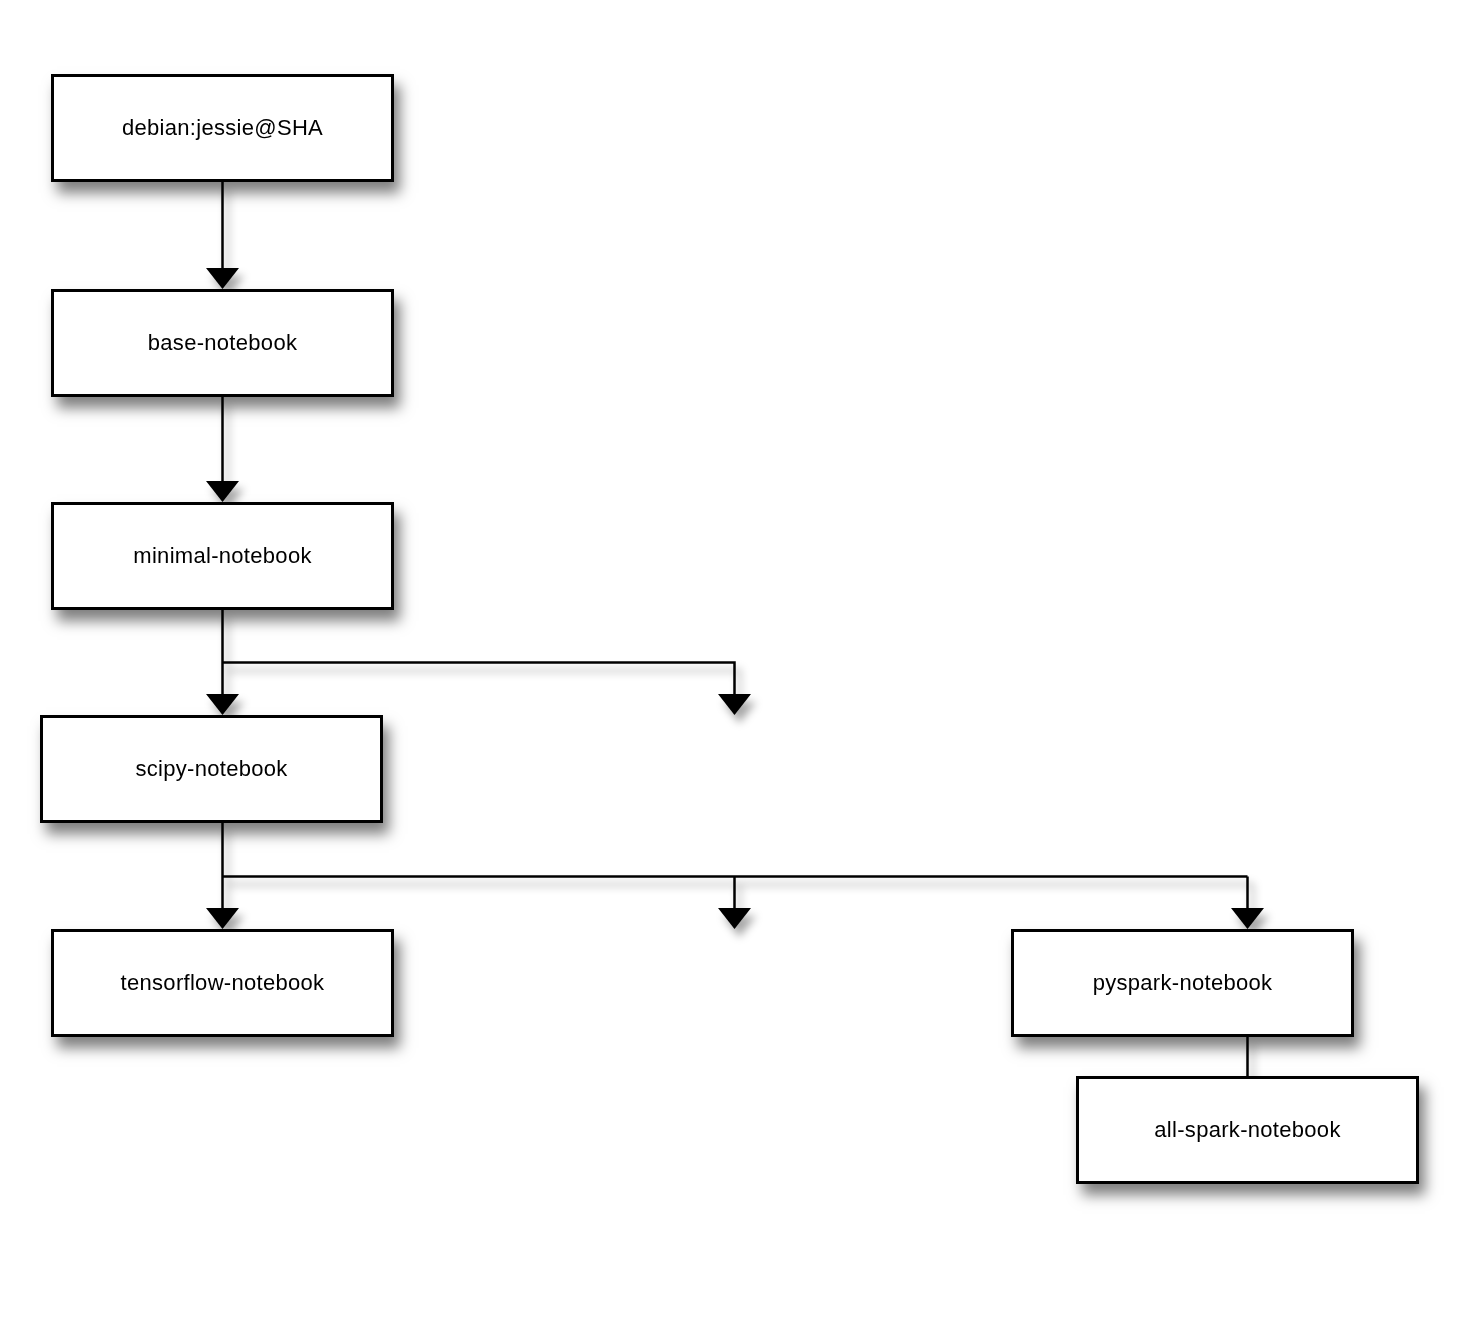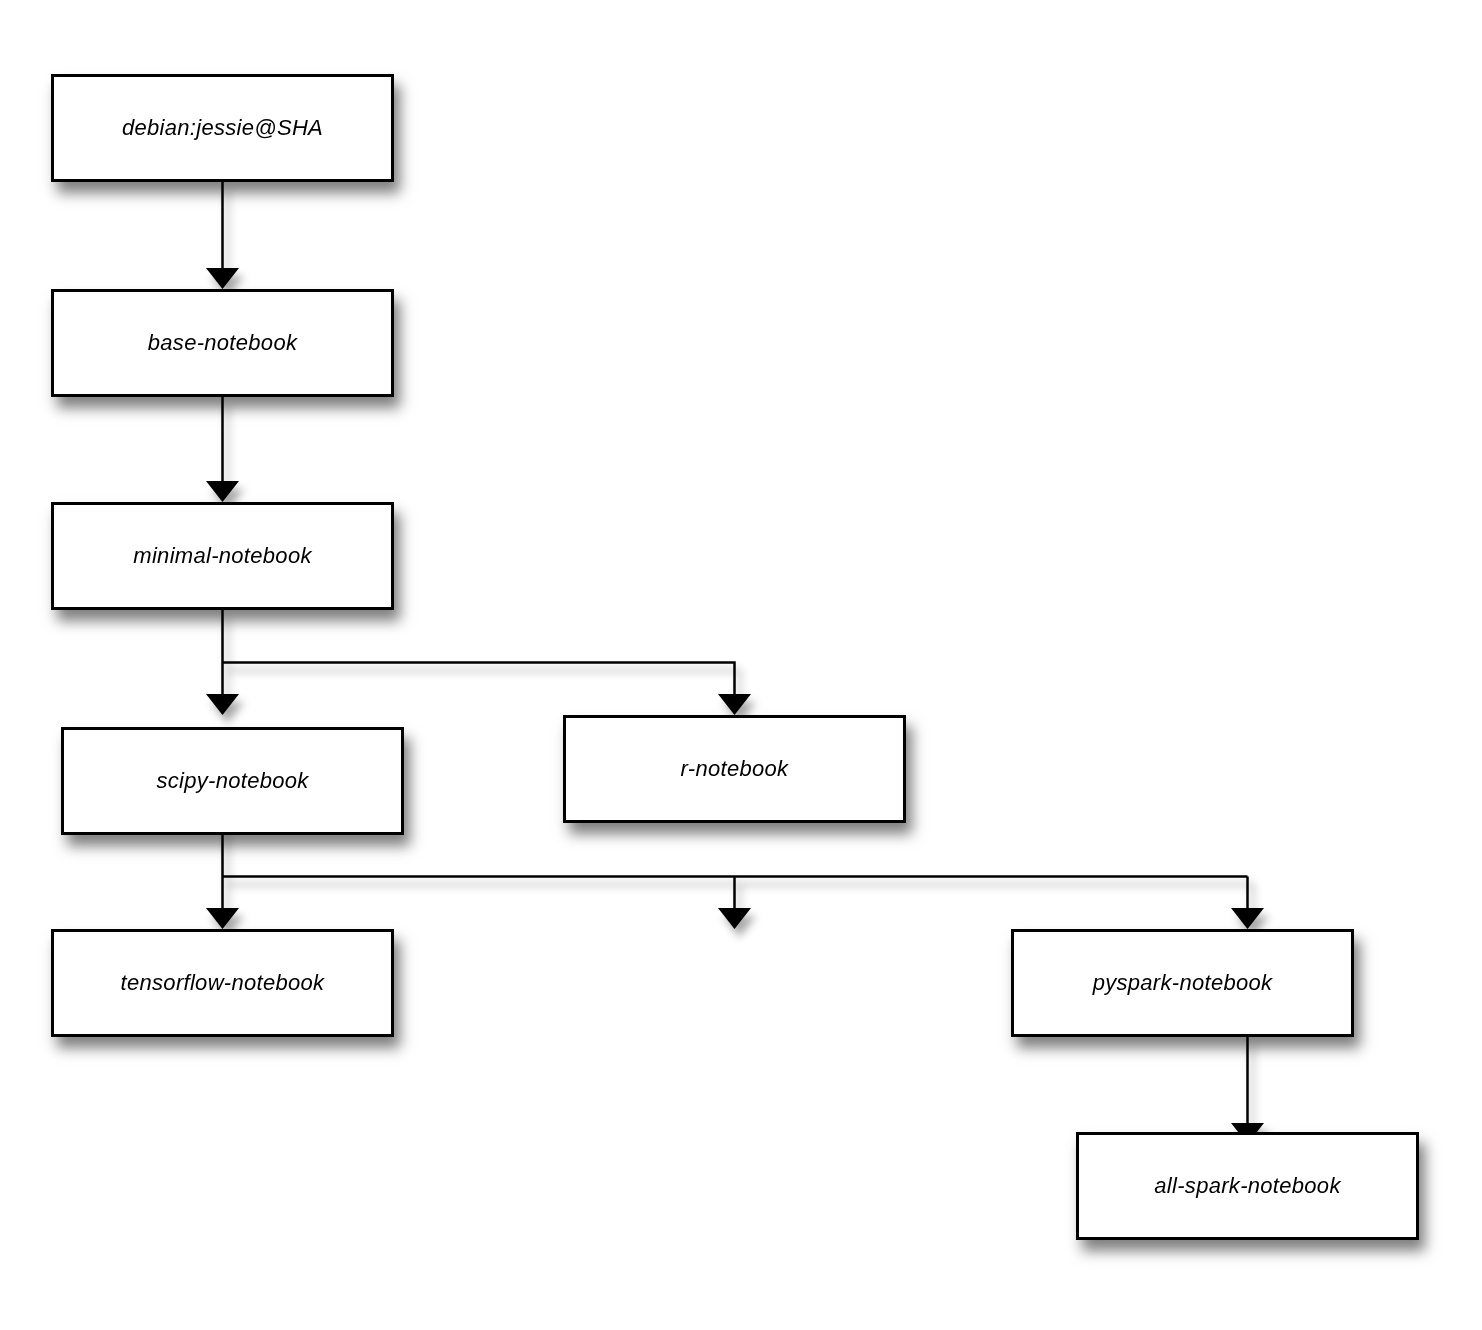--- a/index.html
+++ b/index.html
@@ -6,21 +6,20 @@
   html, body {
     width: 1482px; height: 1330px;
     background: #ffffff;
     font-family: "Liberation Sans", sans-serif;
     overflow: hidden;
   }
   .canvas {
     position: relative;
     width: 1482px; height: 1330px;
     background: #ffffff;
-    font-style: italic;
   }
   .edges {
     position: absolute; left: 0; top: 0;
     width: 1482px; height: 1330px;
     pointer-events: none;
   }
   .edge-group {
     filter: drop-shadow(5px 8px 4px rgba(0,0,0,0.35));
   }
   .edge-line {
@@ -37,26 +36,26 @@
     box-shadow: 6px 11px 13px rgba(0,0,0,0.5);
     display: flex; align-items: center; justify-content: center;
     font-size: 22px; color: #000000;
     letter-spacing: 0.3px;
     text-align: center;
     white-space: nowrap;
   }
   .n0 { left: 51px;   top: 74px; }
   .n1 { left: 51px;   top: 289px; }
   .n2 { left: 51px;   top: 502px; }
-  .n3 { left: 61px;   top: 715px; margin-top: 12px; }
+  .n3 { left: 40px;   top: 715px; }
   .n4 { left: 563px;  top: 715px; }
   .n5 { left: 51px;   top: 929px; text-align: center; }
   .n6 { left: 563px;  top: 929px; }
   .n7 { left: 1011px; top: 929px; }
-  .n8 { left: 1076px; top: 1132px; }
+  .n8 { left: 1076px; top: 1076px; }
 </style>
 </head>
 <body>
 
 <div class="canvas">
 
   <svg class="edges" viewBox="0 0 1482 1330" xmlns="http://www.w3.org/2000/svg">
     <g class="edge-group">
 
       <g>
@@ -99,18 +98,17 @@
         <path class="edge-line" d="M1247.5,1037 L1247.5,1124"></path>
         <polygon class="edge-arrowhead" points="1231,1123 1264,1123 1247.5,1144"></polygon>
       </g>
     </g>
   </svg>
 
   <div class="node n0">debian:jessie@SHA</div>
   <div class="node n1">base-notebook</div>
   <div class="node n2">minimal-notebook</div>
   <div class="node n3">scipy-notebook</div>
-  <div class="node n4">r-notebook</div>
   <div class="node n5">tensorflow-notebook</div>
   <div class="node n7">pyspark-notebook</div>
   <div class="node n8">all-spark-notebook</div>
 
 </div>
 
 </body></html>

